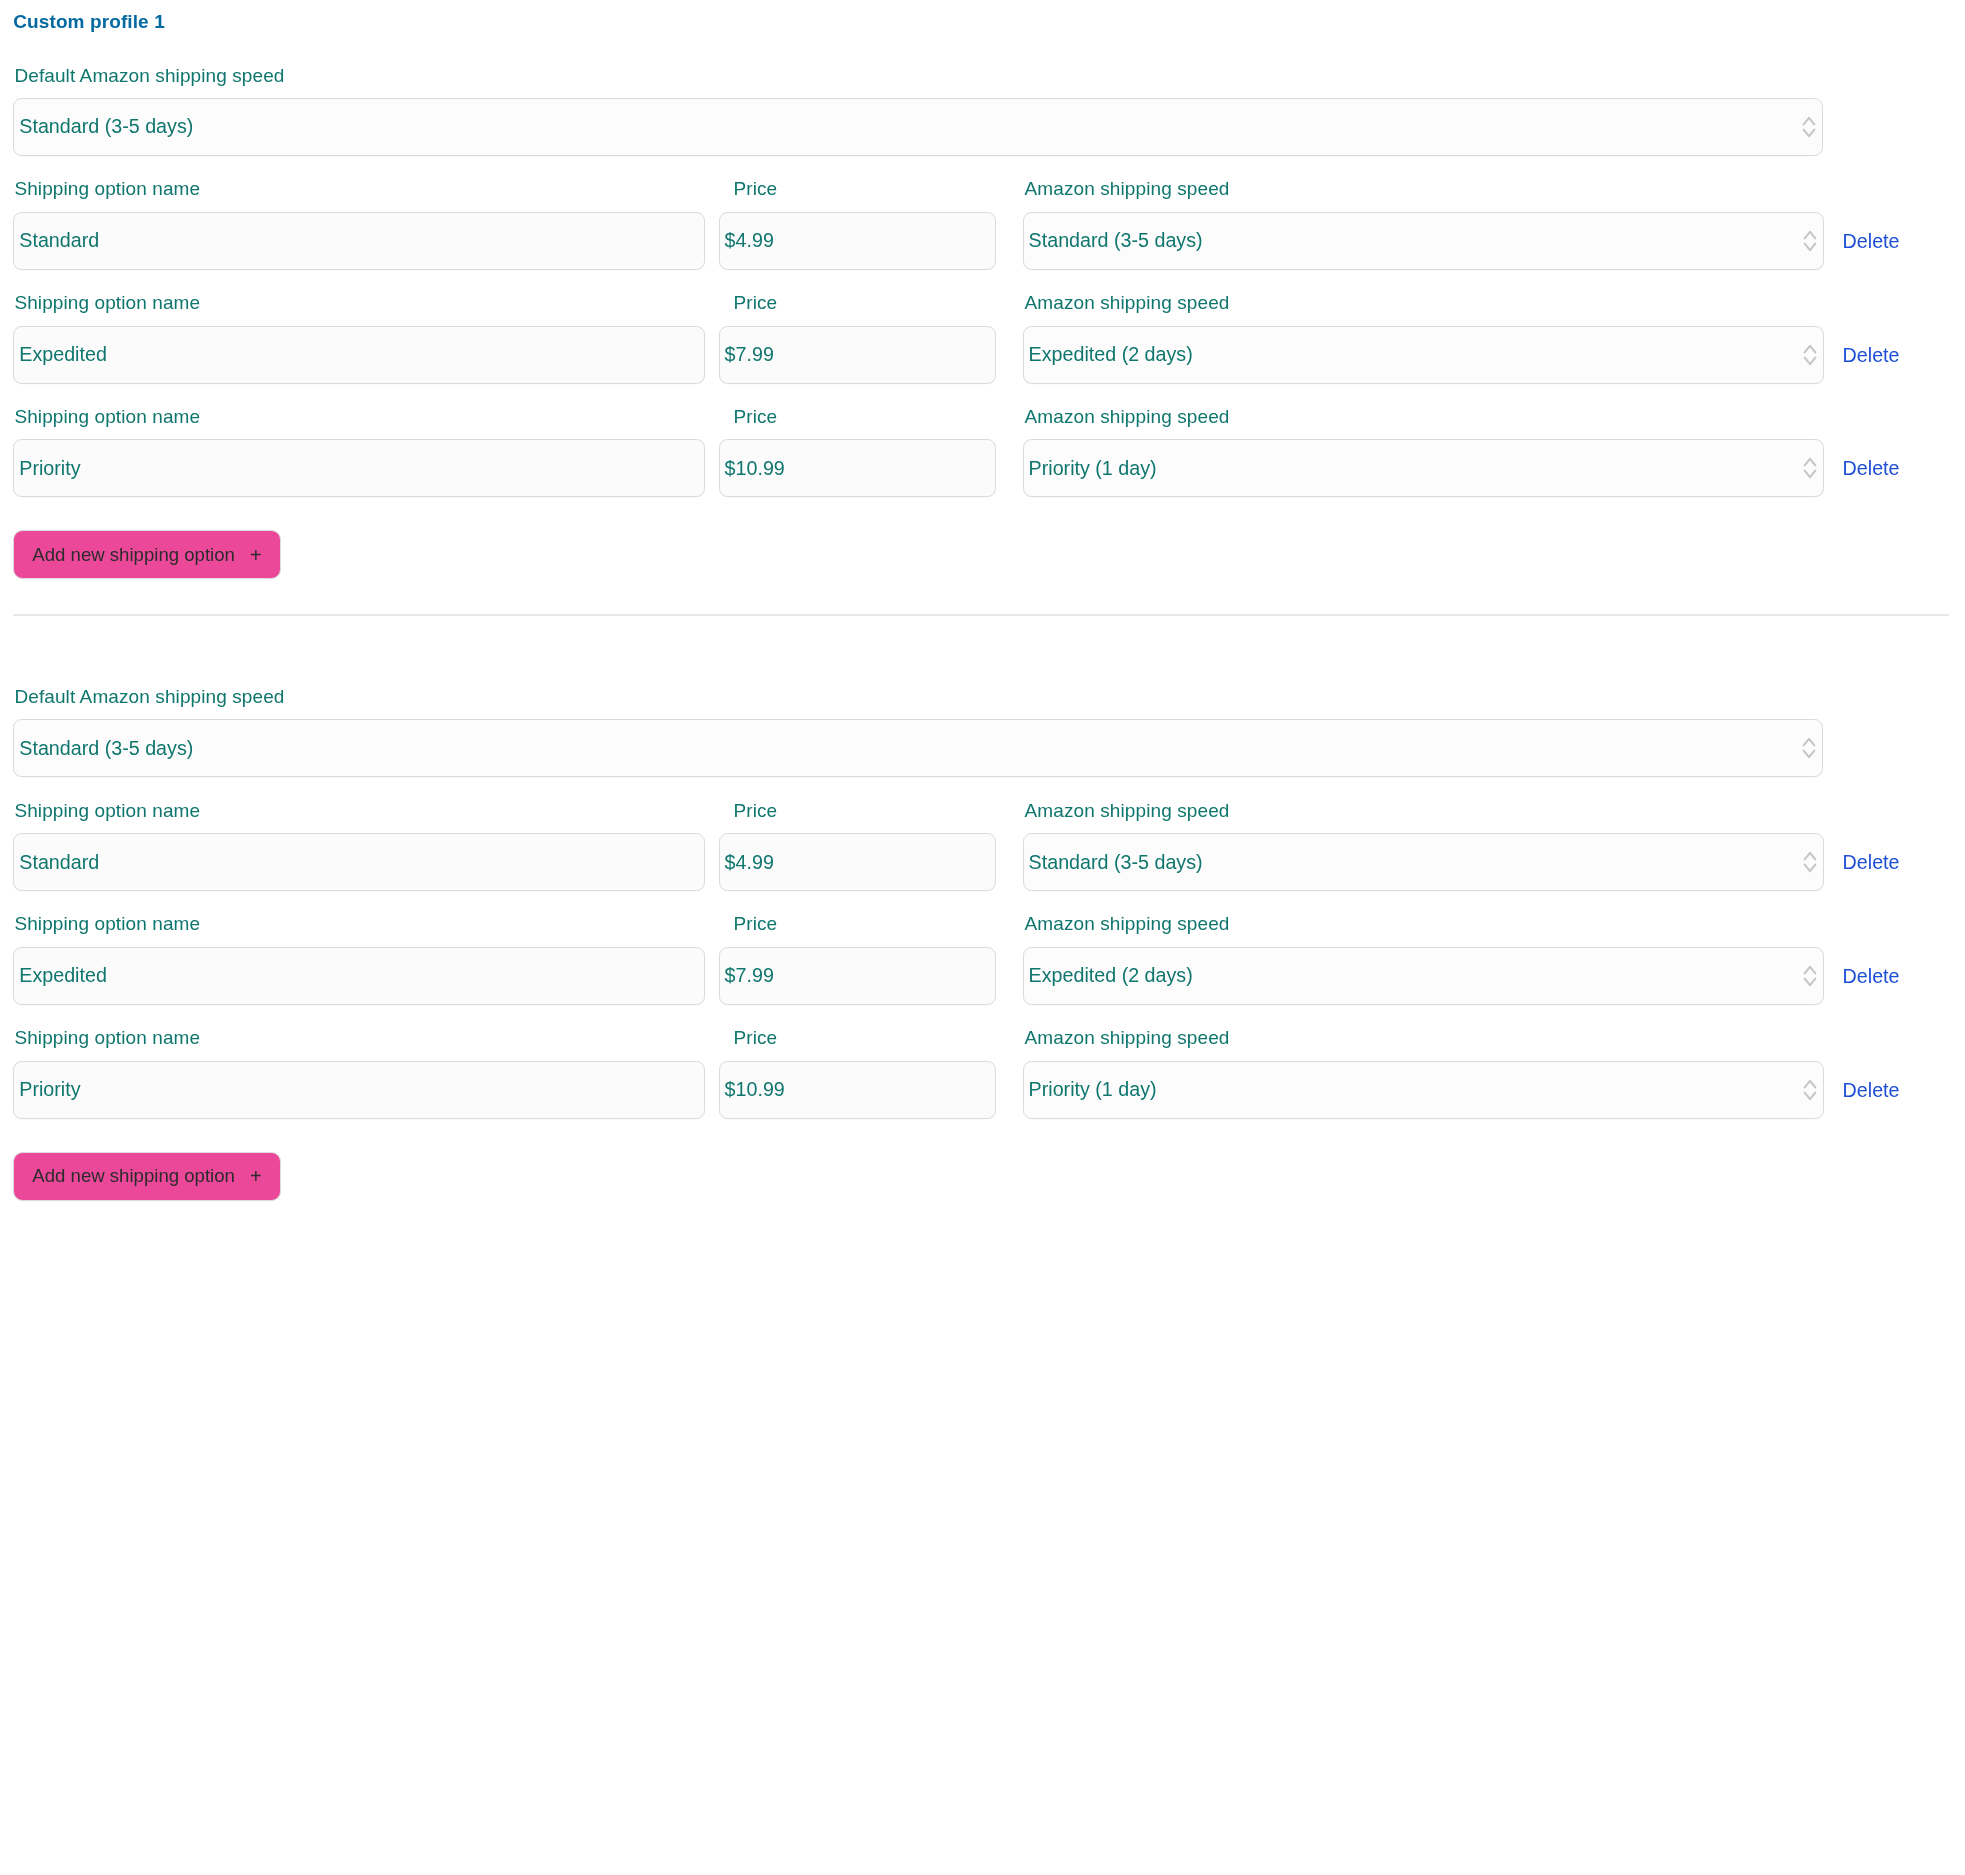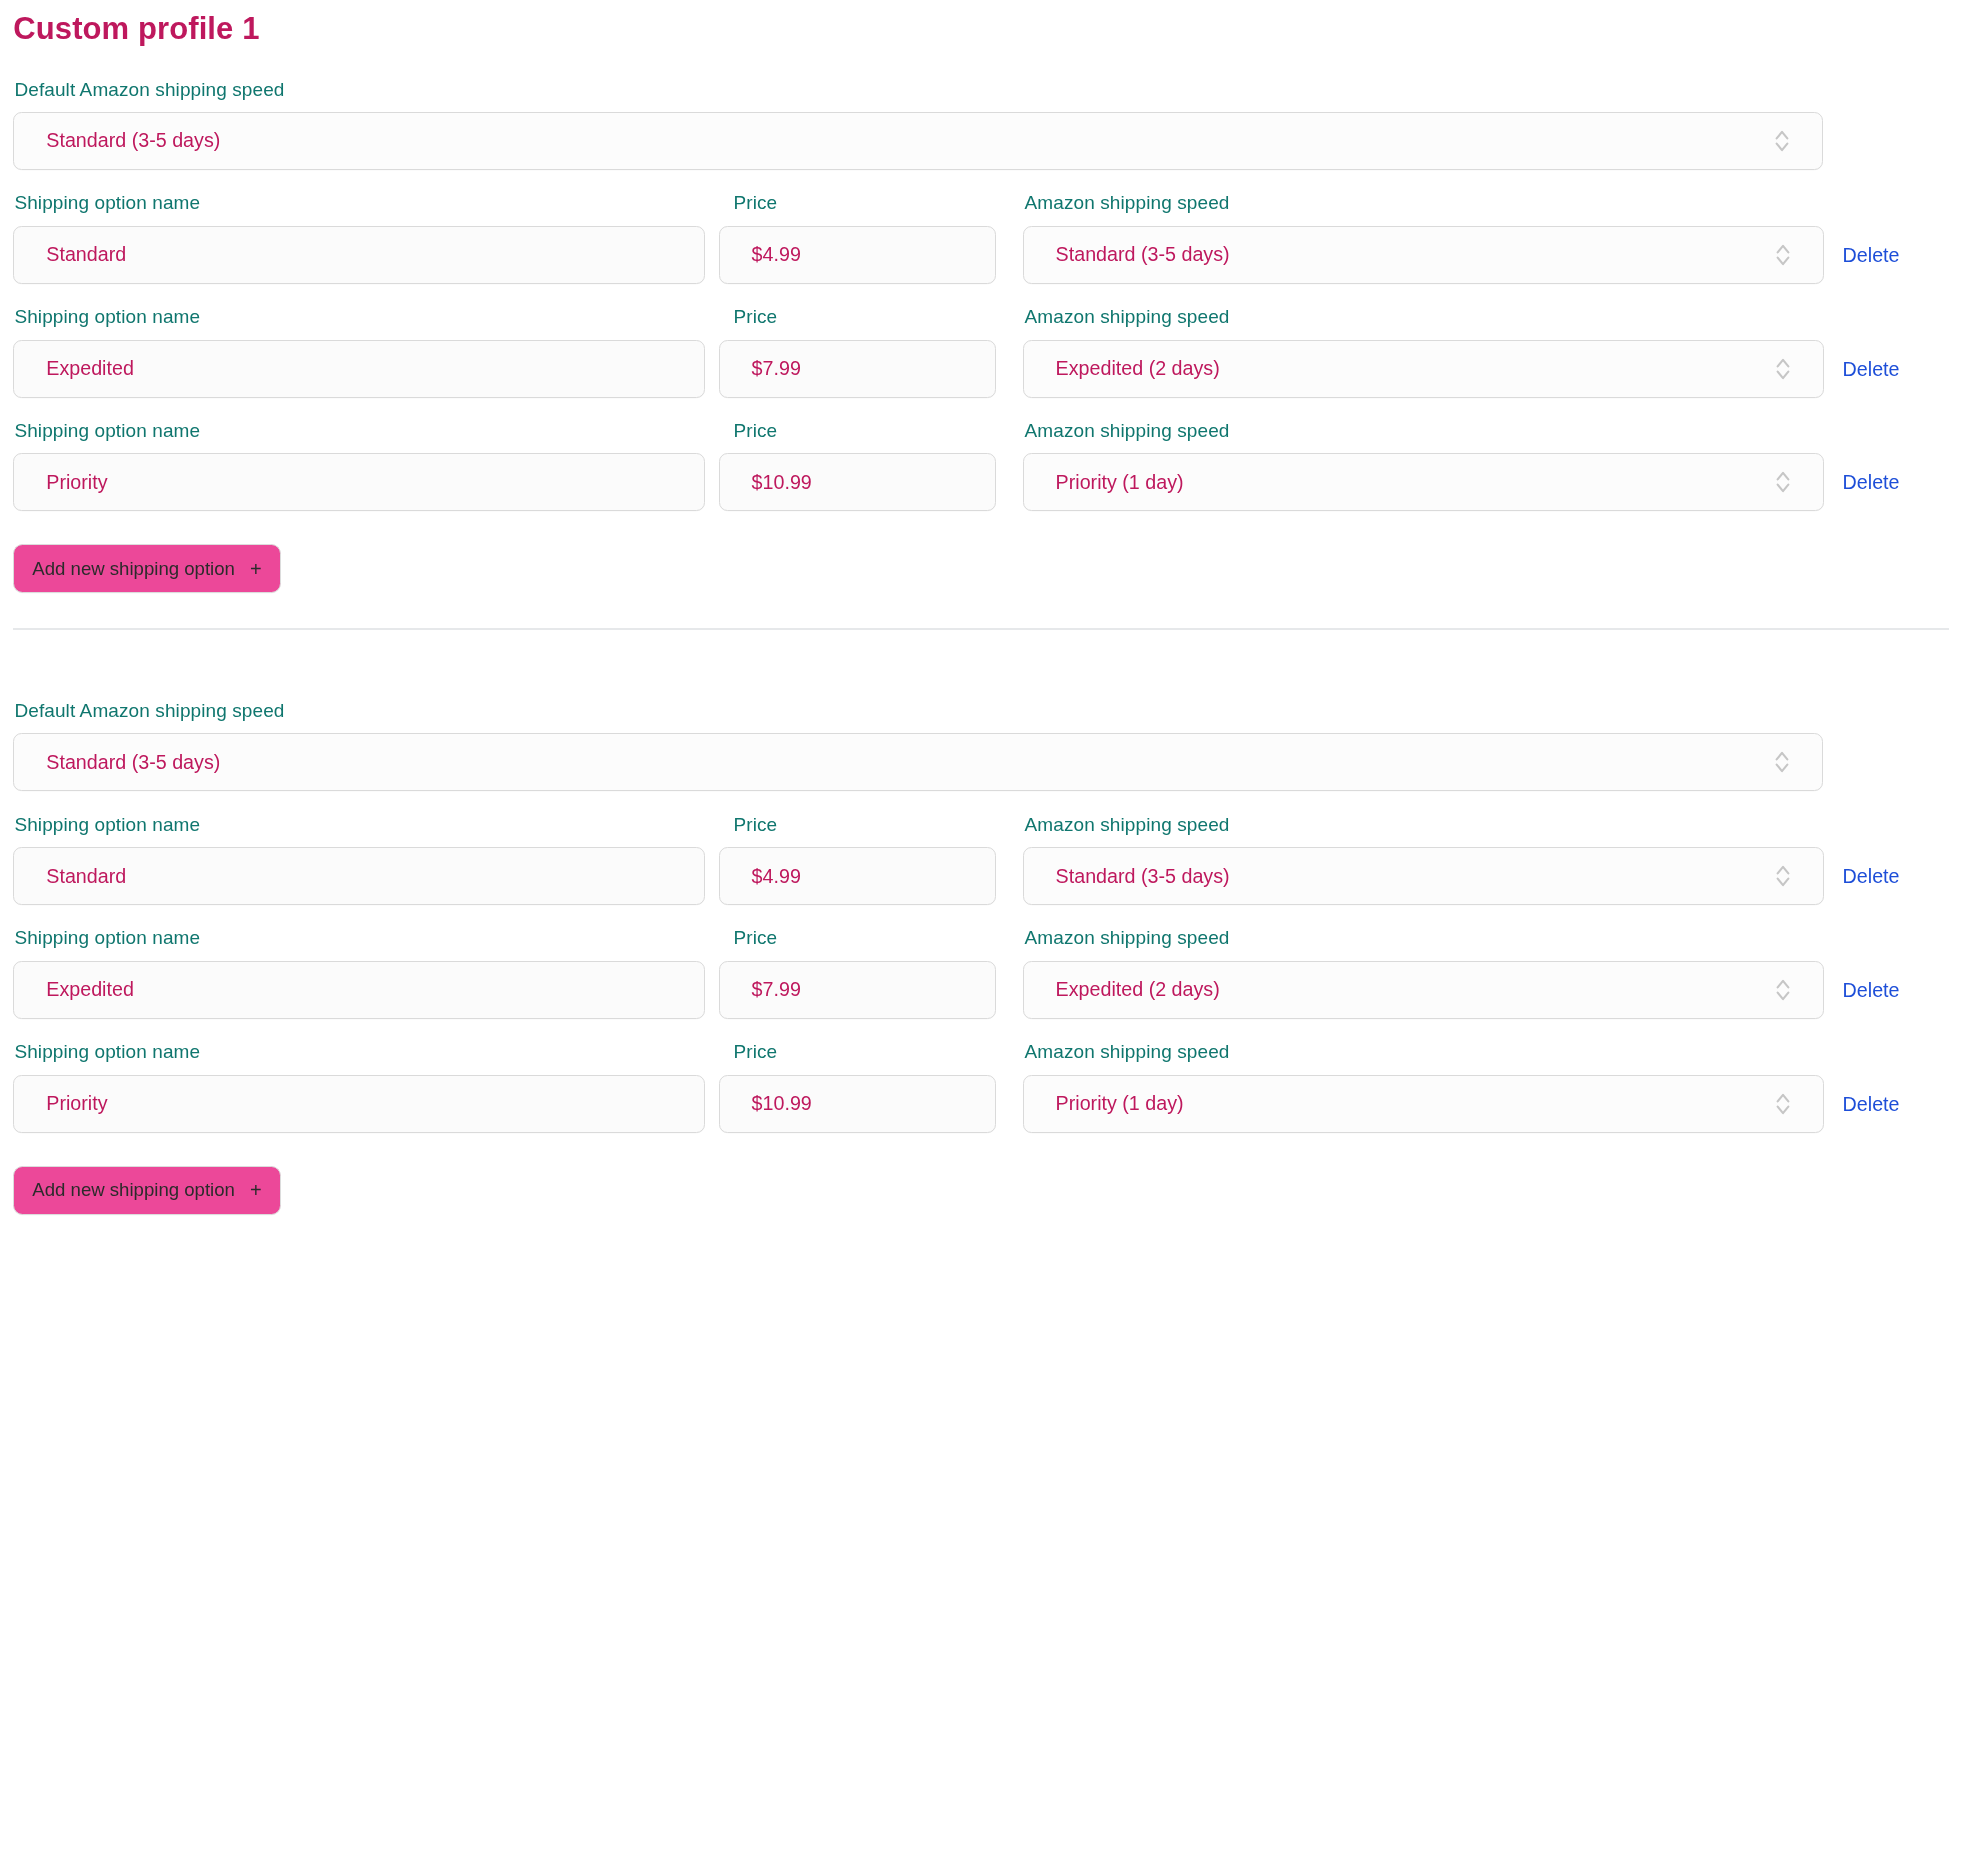--- a/index.html
+++ b/index.html
@@ -23,23 +23,23 @@
     padding: 0;
     box-sizing: border-box;
   }
 
   .profile-section {
     position: relative;
     padding: 0 0 0 0;
   }
 
   .profile-title {
-    font-size: 31px;
+    font-size: 19px;
     font-weight: bold;
-    color: #be185d;
+    color: #0369a1;
     letter-spacing: 0.1px;
     margin: 0;
     padding-left: 13.3px;
   }
 
   .field-label {
     font-size: 19px;
     font-weight: normal;
     color: #0f766e;
     letter-spacing: 0.1px;
@@ -48,24 +48,24 @@
   }
 
   
   .control {
     box-sizing: border-box;
     height: 58px;
     border: 1.1px solid #dadada;
     border-radius: 8.5px;
     background: #fbfbfb;
     font-size: 19.7px;
-    color: #be185d;
+    color: #0f766e;
     display: flex;
     align-items: center;
-    padding: 0 32px;
+    padding: 0 5px;
     font-family: "Liberation Sans", sans-serif;
     box-shadow: 0 0.5px 0 rgba(0,0,0,0.03);
   }
 
   .select-control {
     justify-content: flex-start;
     position: relative;
     background: #fcfcfc;
   }
 

